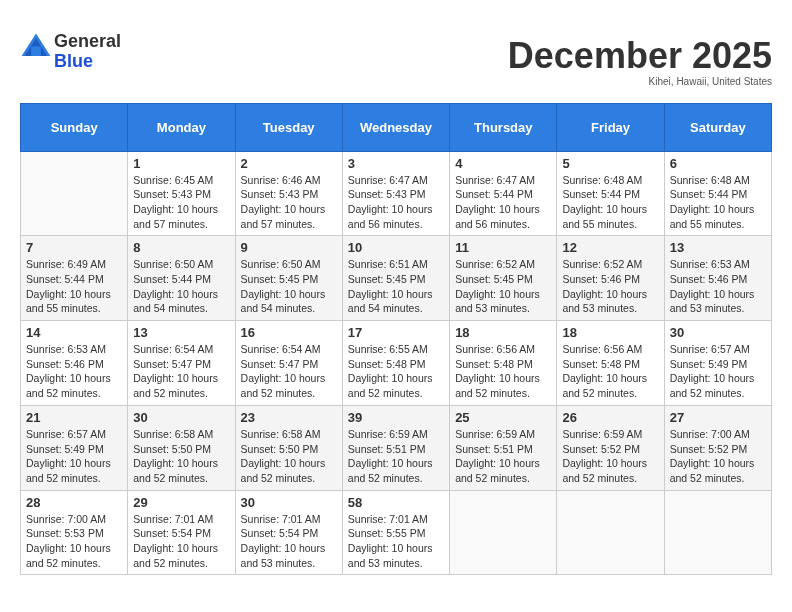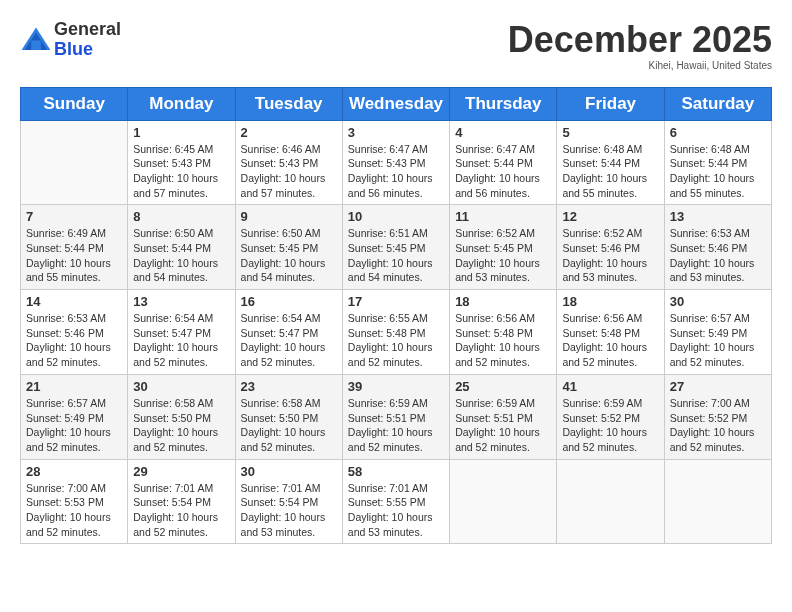--- a/index.html
+++ b/index.html
@@ -22,55 +22,57 @@
     }
     .logo-text {
       display: flex;
       flex-direction: column;
       line-height: 1.1;
     }
     .logo-general {
       font-size: 18px;
       font-weight: bold;
       color: #333;
+      margin-top: 12px;
     }
     .logo-blue {
       font-size: 18px;
       font-weight: bold;
       color: #1d4ed8;
     }
     .logo-icon {
       width: 32px;
       height: 28px;
       margin-right: 2px;
     }
     .title-area {
       text-align: right;
+      margin-top: 16px;
     }
     .month-title {
       font-size: 36px;
       font-weight: bold;
       color: #333;
       line-height: 1.1;
     }
     .location {
       font-size: 10px;
       color: #555;
     }
     .calendar {
       width: 100%;
       border-collapse: collapse;
       border: 1px solid #ccc;
     }
     .calendar th {
       background-color: #2e7de0;
       color: #fff;
       text-align: center;
-      padding: 6px 4px;
-      font-size: 17px;
+      padding: 16px 4px;
+      font-size: 13px;
       font-weight: bold;
       border: 1px solid #2266c0;
     }
     .calendar td {
       border: 1px solid #ccc;
       vertical-align: top;
       padding: 4px 5px;
       width: calc(100% / 7);
       min-height: 80px;
     }
@@ -229,21 +231,21 @@
         </td>
         <td>
           <span class="day-number">39</span>
           <div class="day-info">Sunrise: 6:59 AM<br>Sunset: 5:51 PM<br>Daylight: 10 hours<br>and 52 minutes.</div>
         </td>
         <td>
           <span class="day-number">25</span>
           <div class="day-info">Sunrise: 6:59 AM<br>Sunset: 5:51 PM<br>Daylight: 10 hours<br>and 52 minutes.</div>
         </td>
         <td>
-          <span class="day-number">41</span>
+          <span class="day-number">26</span>
           <div class="day-info">Sunrise: 6:59 AM<br>Sunset: 5:52 PM<br>Daylight: 10 hours<br>and 52 minutes.</div>
         </td>
         <td>
           <span class="day-number">27</span>
           <div class="day-info">Sunrise: 7:00 AM<br>Sunset: 5:52 PM<br>Daylight: 10 hours<br>and 52 minutes.</div>
         </td>
       </tr>
       <tr>
         <td>
           <span class="day-number">28</span>

